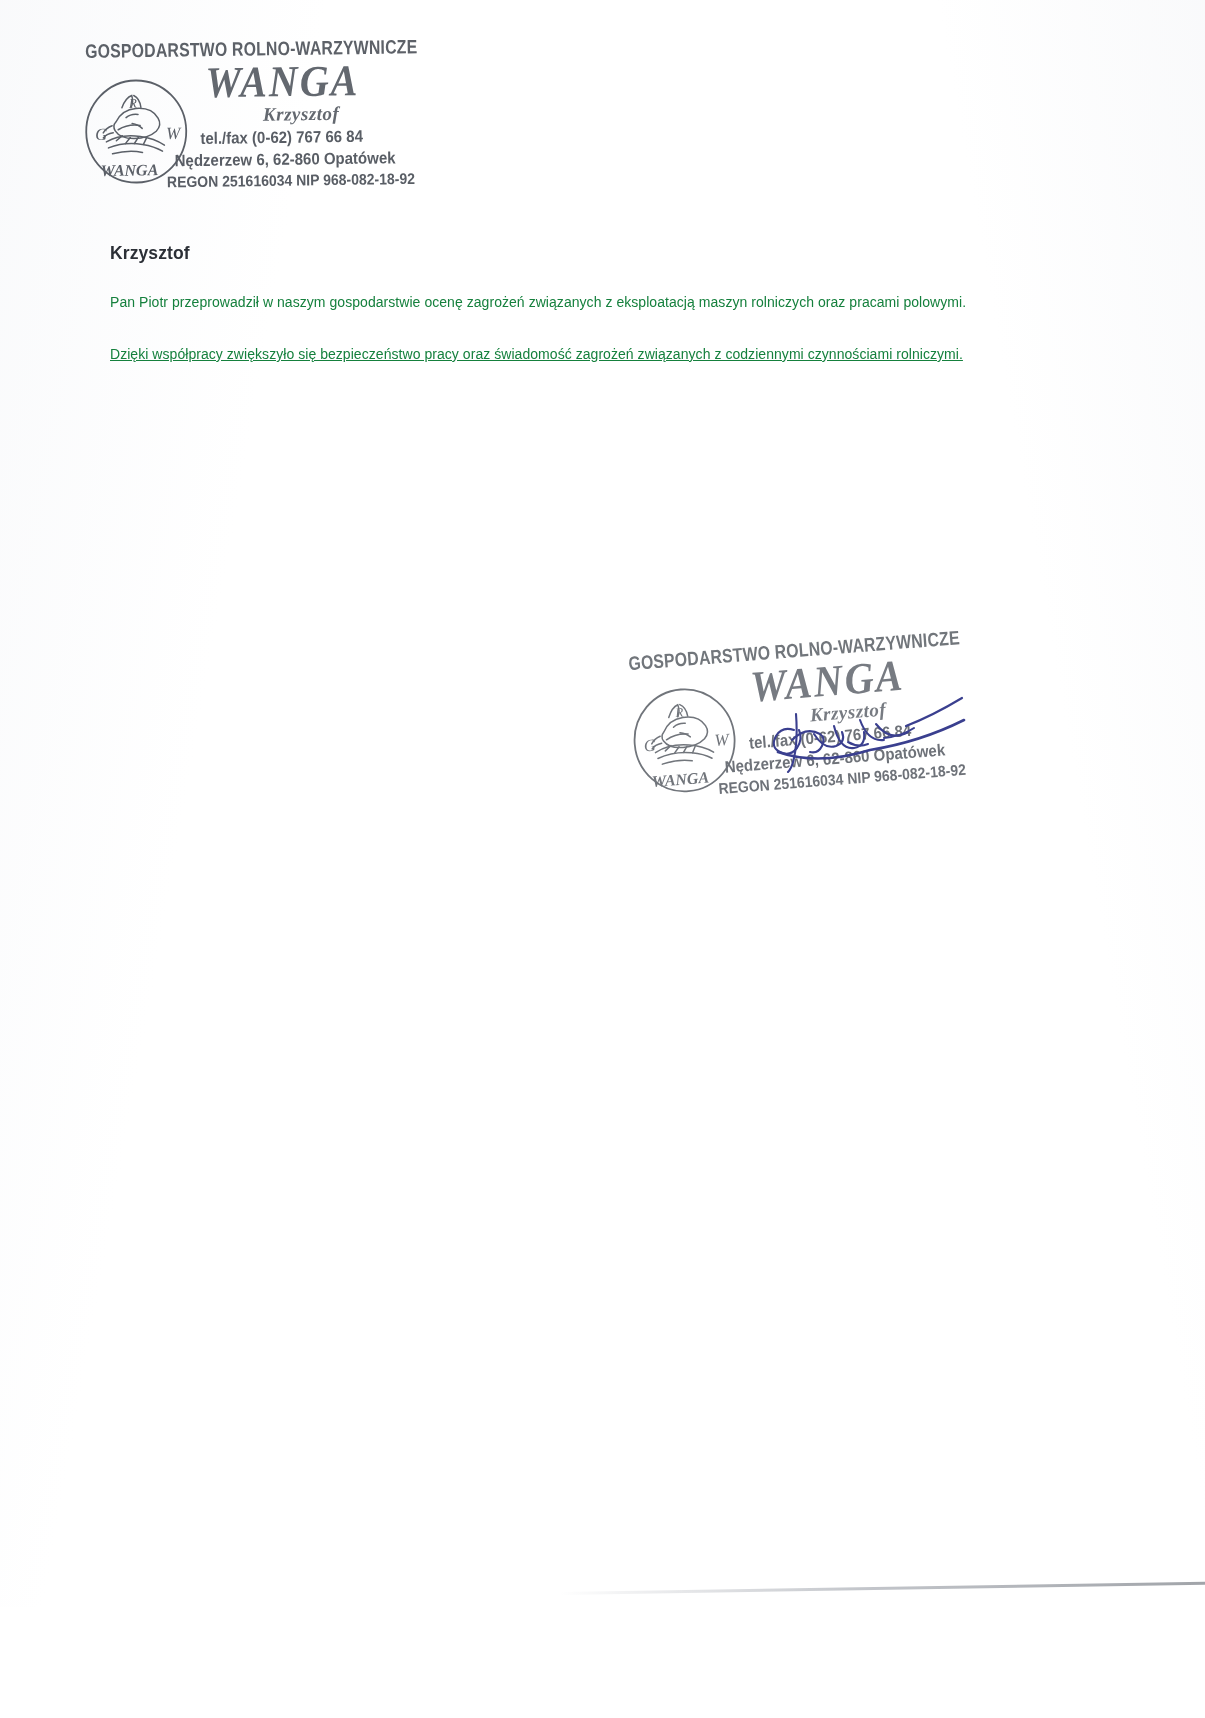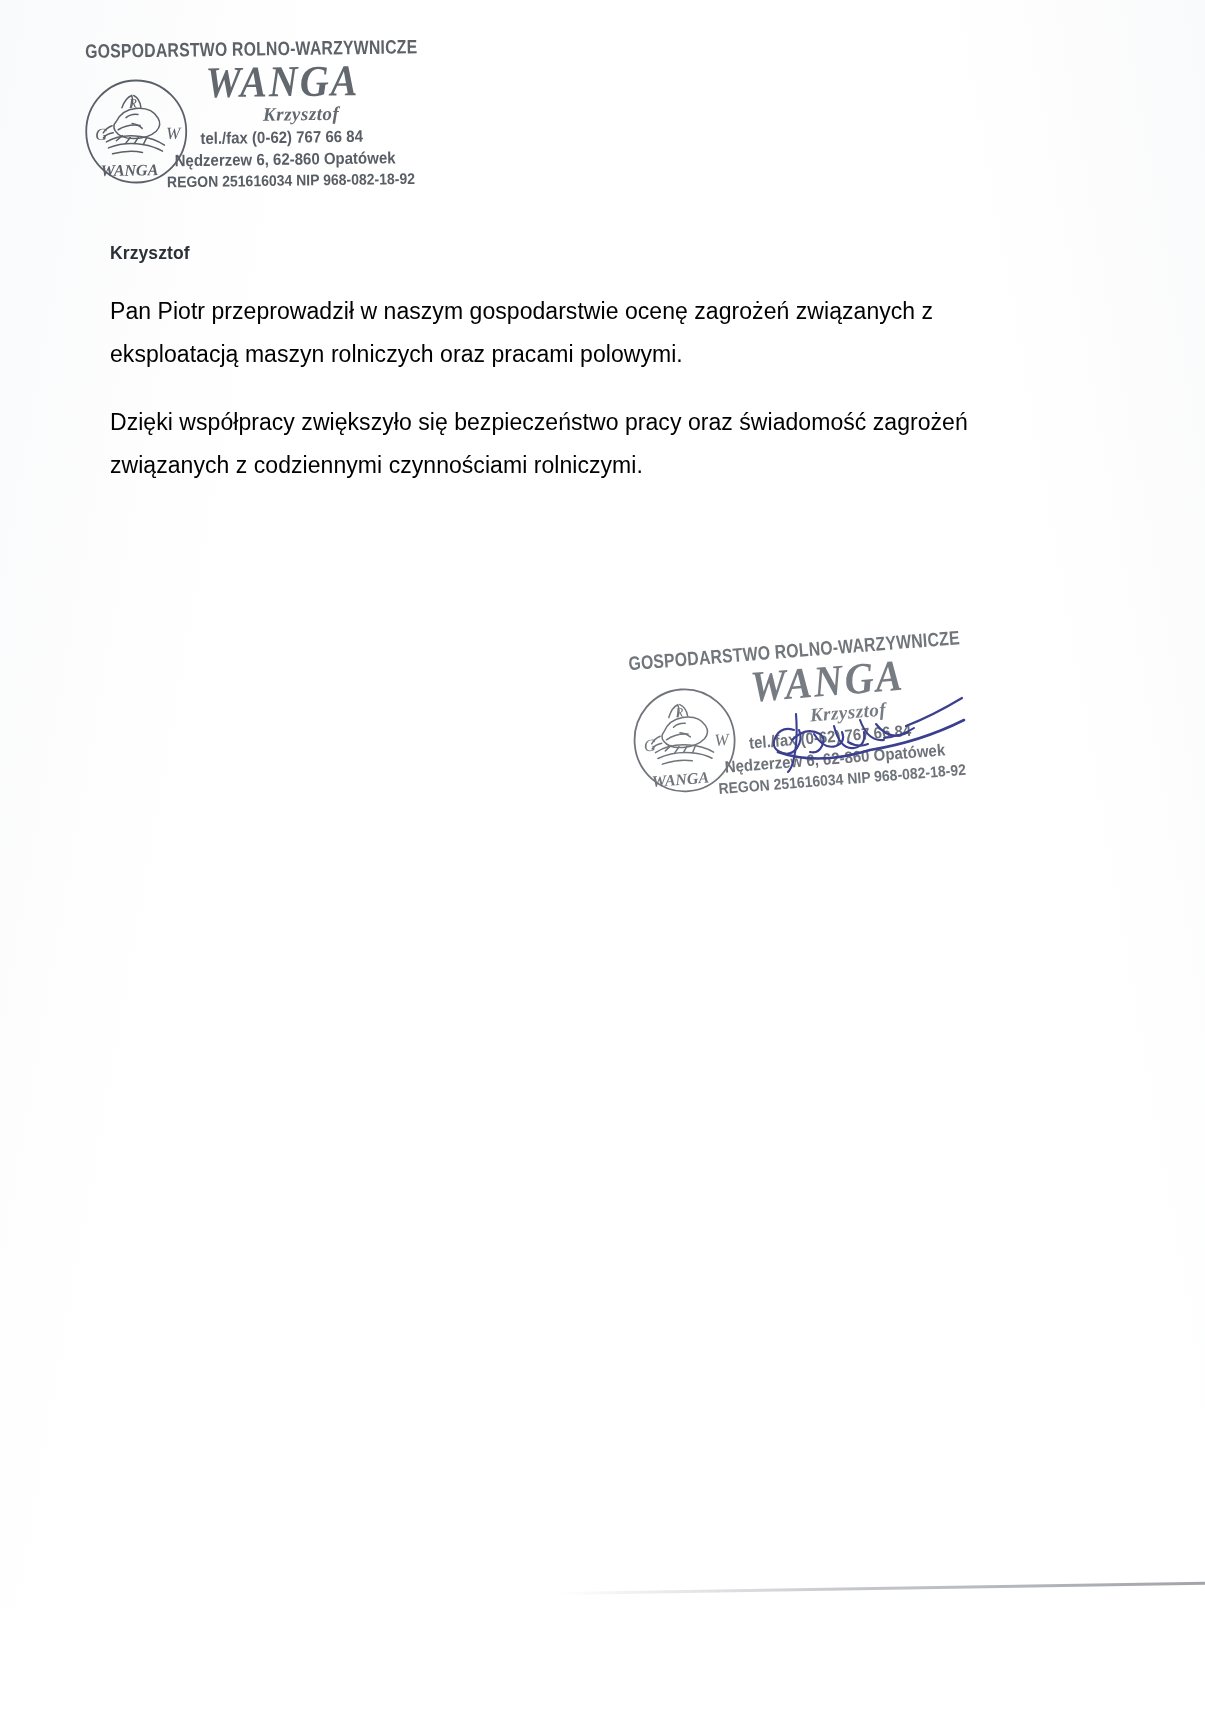--- a/index.html
+++ b/index.html
@@ -136,27 +136,27 @@
     width: 870px;
   }
   .doc-title {
     font-size: 17.5px;
     font-weight: bold;
     color: #2b2f36;
     margin: 0 0 26px 0;
     letter-spacing: .1px;
   }
   .doc-para {
-    font-size: 23px;
+    font-size: 14px;
     line-height: 1.85;
-    color: #000000;
+    color: #15803d;
     margin: 0 0 26px 0;
     letter-spacing: .05px;
   }
-  .doc-para:last-child { margin-bottom: 0; }
+  .doc-para:last-child { margin-bottom: 0; text-decoration: underline; }
 </style>
 </head>
 <body>
 
 <div class="page">
 
   <div class="scan-tint"></div>
   <div class="scan-edge"></div>
 
   <div class="stamp stamp-top">

